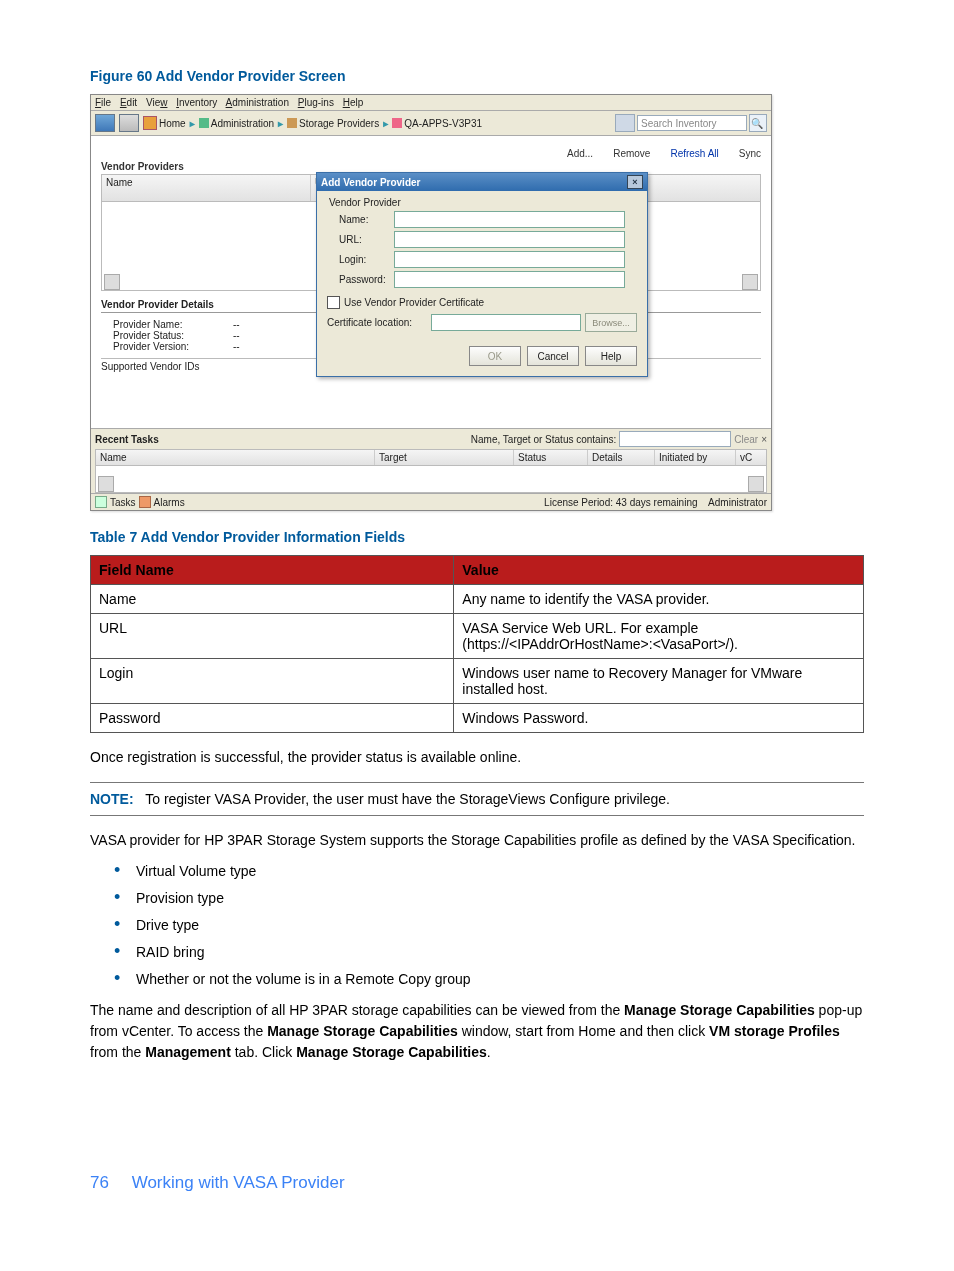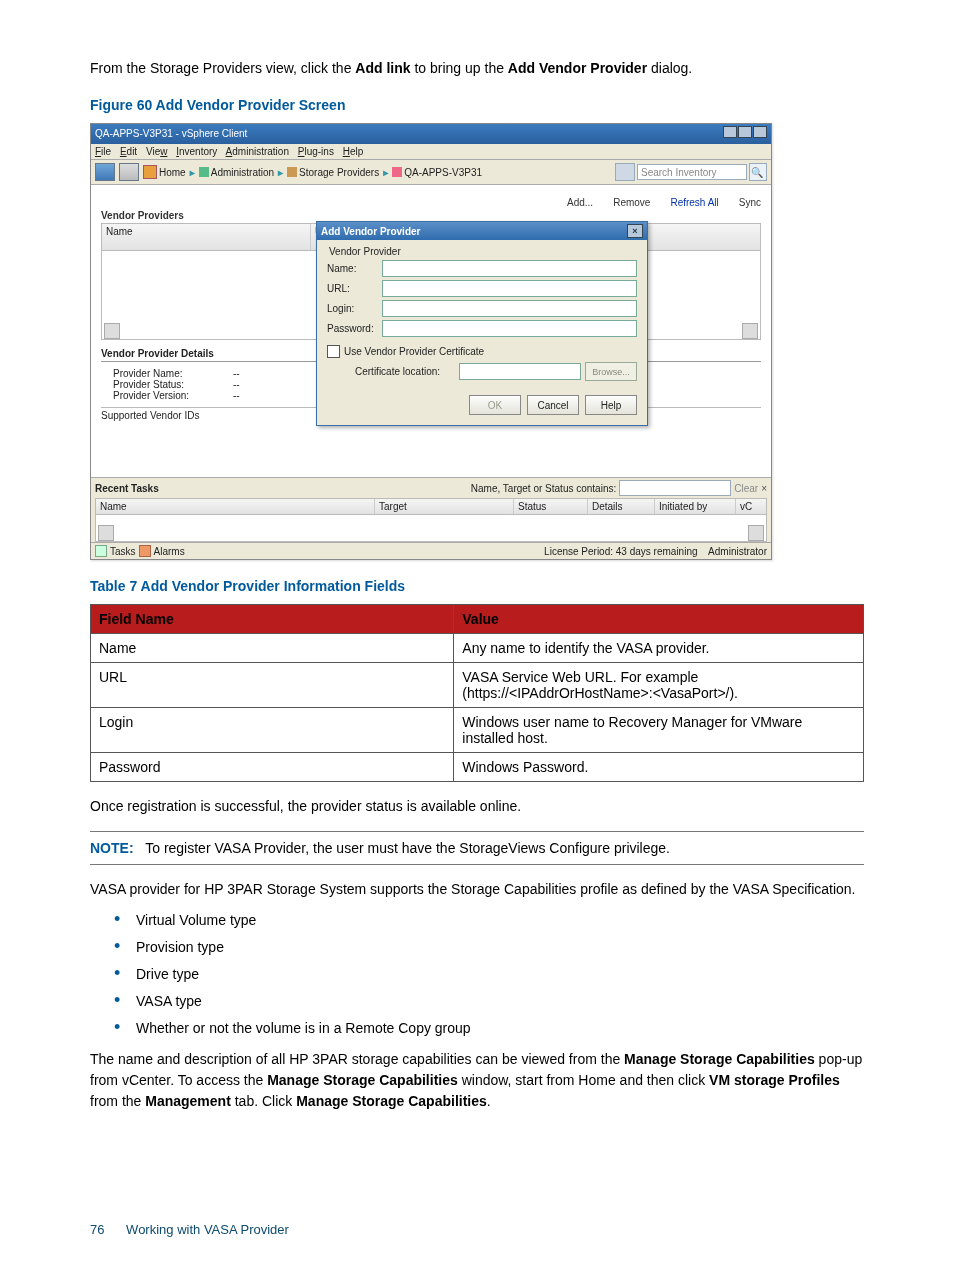--- a/index.html
+++ b/index.html
@@ -71,22 +71,22 @@
     ul.bullet-list li::before {
       content: "•";
       position: absolute;
       left: 0;
       color: #005a9c;
       font-size: 18px;
       line-height: 1;
     }
     .footer {
       margin-top: 110px;
-      font-size: 13px;
-      color: #0c4a6e;
+      font-size: 17px;
+      color: #3b82f6;
     }
     .footer .pagenum {
       margin-right: 18px;
     }
     
     .vsphere-shot {
       width: 680px;
       border: 1px solid #888;
       background: #ece9d8;
       font-family: Tahoma, Arial, sans-serif;
@@ -204,27 +204,27 @@
     }
     .dlg-title {
       background:linear-gradient(#5b8fc6,#2f6cae);
       color:#fff;font-weight:bold;
       padding:2px 4px;
       display:flex;justify-content:space-between;align-items:center;
     }
     .dlg-close { width:14px;height:12px;background:#b7c8db;border:1px solid #345;color:#234;display:flex;align-items:center;justify-content:center;font-size:9px;font-weight:bold; }
     .dlg-body { padding:6px 10px 10px 10px; }
     .dlg-group-label { margin:0 0 3px 2px; }
-    .dlg-row { display:flex;align-items:center;margin:3px 0; }
+    .dlg-row { display:flex;align-items:center;margin:3px 12px; }
     .dlg-row .lab { width:55px; }
     .dlg-row .fld { flex:1;height:15px;border:1px solid #7a9;background:#fff; }
     .dlg-chk { margin:8px 0 4px 0; display:flex;align-items:center;gap:4px; }
     .dlg-chk .box { width:11px;height:11px;border:1px solid #555;background:#fff; }
     .dlg-cert-row { display:flex;align-items:center;gap:4px; }
-    .dlg-cert-row .lab { width:100px;margin-left:28px; }
+    .dlg-cert-row .lab { width:100px; }
     .dlg-cert-row .fld { flex:1;height:15px;border:1px solid #7a9;background:#fff; }
     .dlg-cert-row .btn { width:50px;height:17px;border:1px solid #9a9;background:#efefe4;color:#8a8a7a;display:flex;align-items:center;justify-content:center;font-size:9px; }
     .dlg-btns { display:flex;justify-content:flex-end;gap:6px;margin-top:14px; }
     .dlg-btns .btn { width:50px;height:18px;border:1px solid #888;background:linear-gradient(#fdfdfd,#e4e4da);display:flex;align-items:center;justify-content:center; }
     .dlg-btns .btn.disabled { color:#9a9a8a; }
     
     .tasks-area {
       border-top:1px solid #aaa;
       background:#ece9d8;
     }
@@ -254,31 +254,24 @@
     }
     .status-left { display:flex;align-items:center;gap:3px; }
     .status-left .task-icon{ width:10px;height:10px;background:#cfd;border:1px solid #7a8; }
     .status-left .alarm-icon{ width:10px;height:10px;background:#e96;border:1px solid #a64; }
   </style>
 </head>
 <body>
 
 <div class="page">
 
-  <p class="para">
-    <span>From the Storage Providers view, click the </span><span class="bold">Add link</span><span> to bring up the </span><span class="bold">Add Vendor Provider</span><span> dialog.</span>
-  </p>
 
   <div class="caption">Figure 60 Add Vendor Provider Screen</div>
 
   <div class="vsphere-shot">
-    <div class="vsphere-title">
-      <span>QA-APPS-V3P31 - vSphere Client</span>
-      <span class="win-btns"><span></span><span></span><span></span></span>
-    </div>
     <div class="vsphere-menu">
       <span><u>F</u>ile</span>
       <span><u>E</u>dit</span>
       <span>Vie<u>w</u></span>
       <span><u>I</u>nventory</span>
       <span><u>A</u>dministration</span>
       <span><u>P</u>lug-ins</span>
       <span><u>H</u>elp</span>
     </div>
     <div class="vsphere-toolbar">
@@ -459,21 +452,21 @@
     <span class="note-label">NOTE:</span>
     <span>To register VASA Provider, the user must have the </span><span class="italic">StorageViews Configure</span><span> privilege.</span>
   </div>
 
   <p class="para">VASA provider for HP 3PAR Storage System supports the Storage Capabilities profile as defined by the VASA Specification.</p>
 
   <ul class="bullet-list">
     <li>Virtual Volume type</li>
     <li>Provision type</li>
     <li>Drive type</li>
-    <li>VASA type</li>
+    <li>RAID bring</li>
     <li>Whether or not the volume is in a Remote Copy group</li>
   </ul>
 
   <p class="para">
     <span>The name and description of all HP 3PAR storage capabilities can be viewed from the </span><span class="bold">Manage Storage Capabilities</span><span> pop-up from vCenter. To access the </span><span class="bold">Manage Storage Capabilities</span><span> window, start from Home and then click </span><span class="bold">VM storage Profiles</span><span> from the </span><span class="bold">Management</span><span> tab. Click </span><span class="bold">Manage Storage Capabilities</span><span>.</span>
   </p>
 
   <div class="footer">
     <span class="pagenum">76</span>
     <span>Working with VASA Provider</span>

